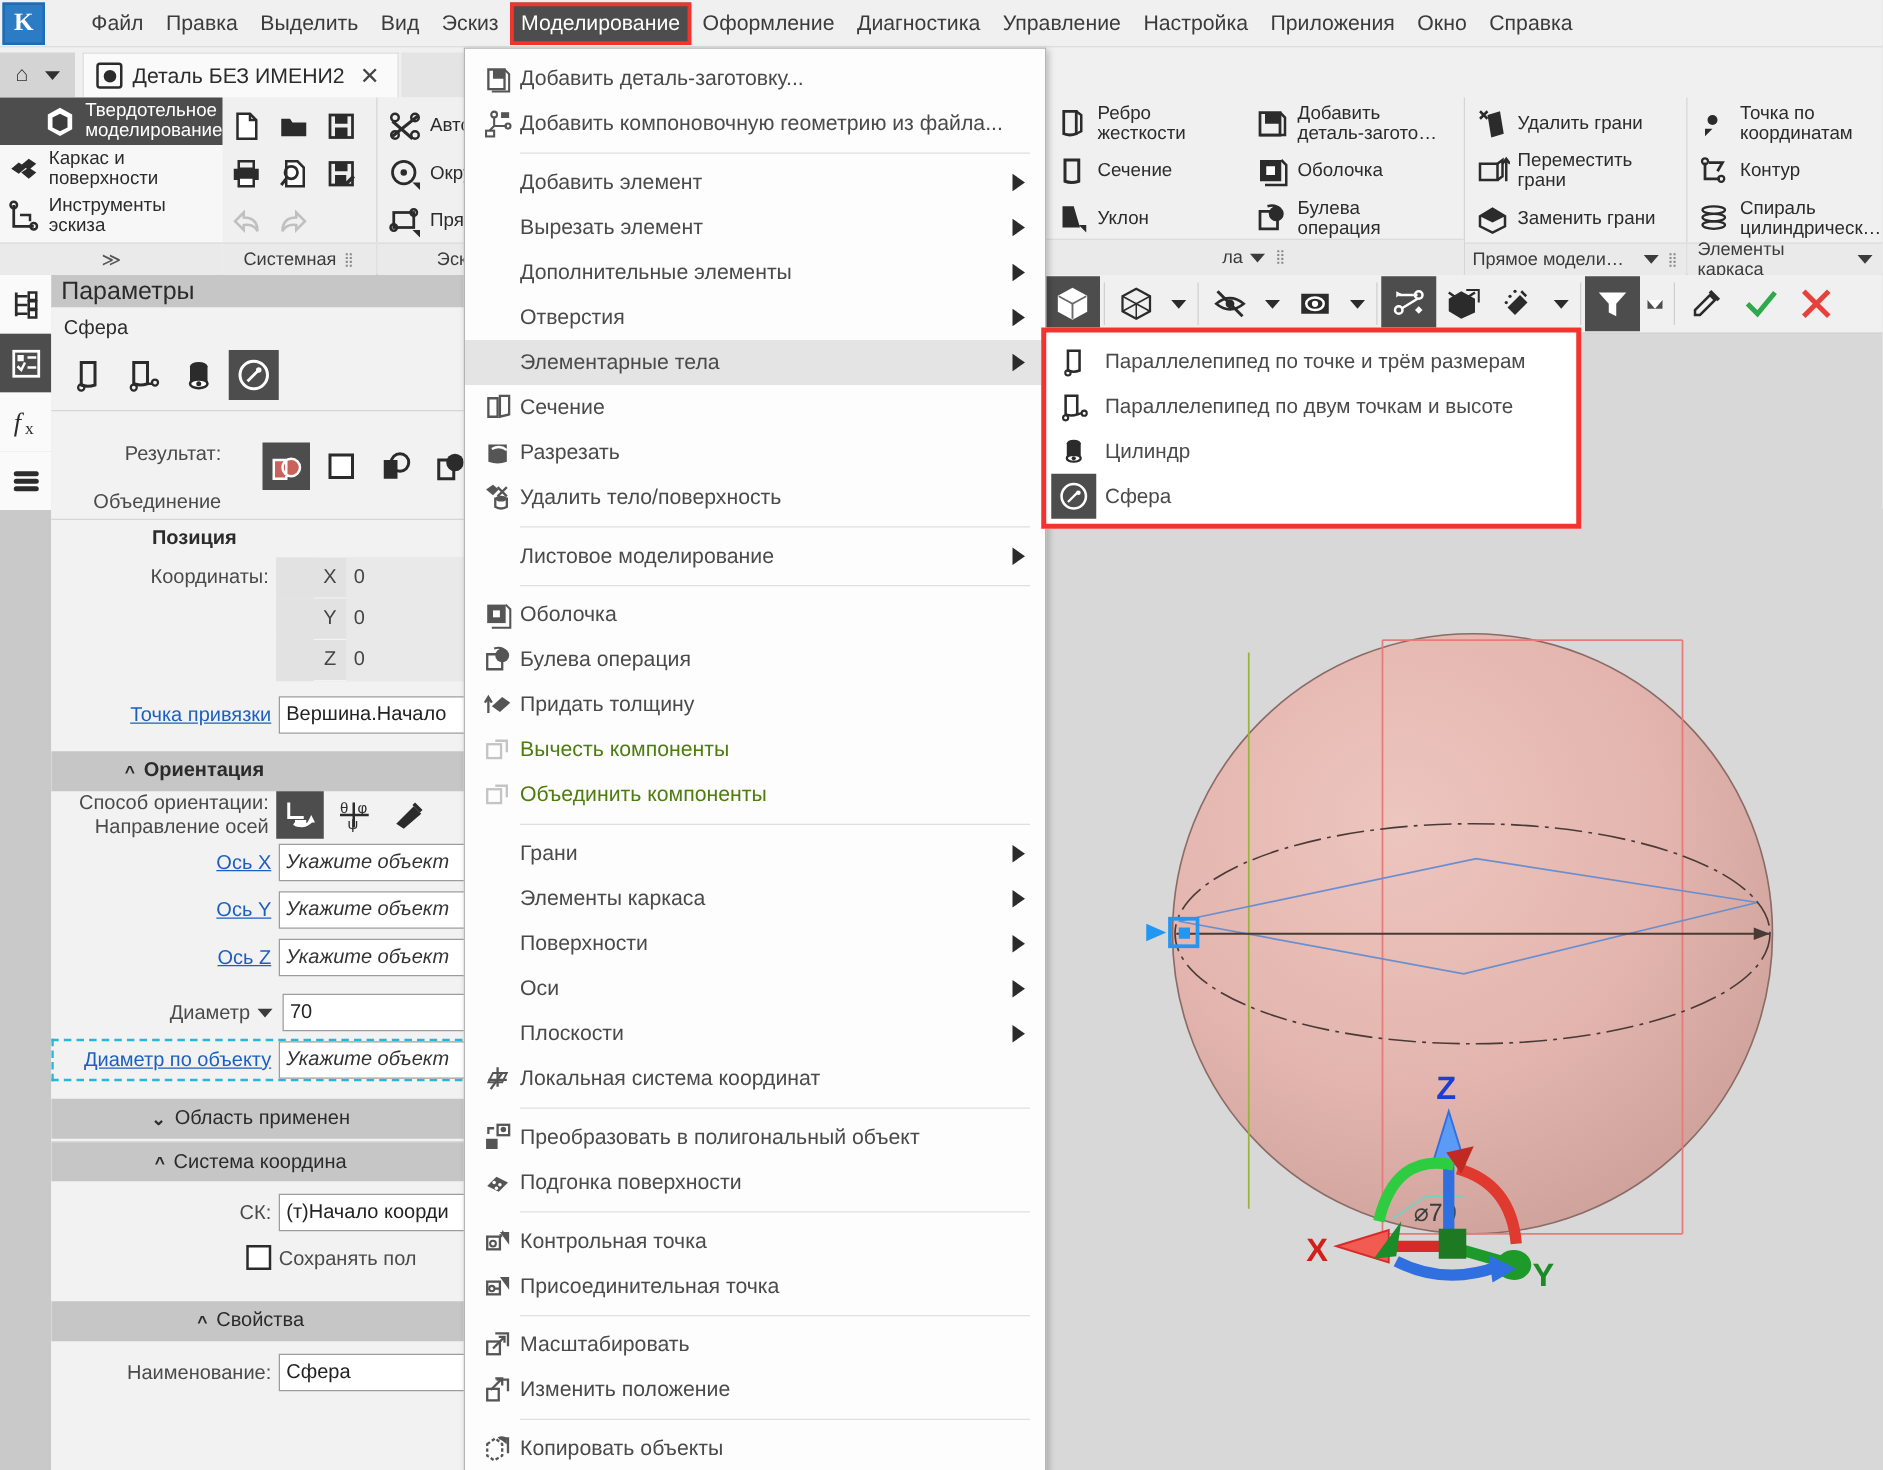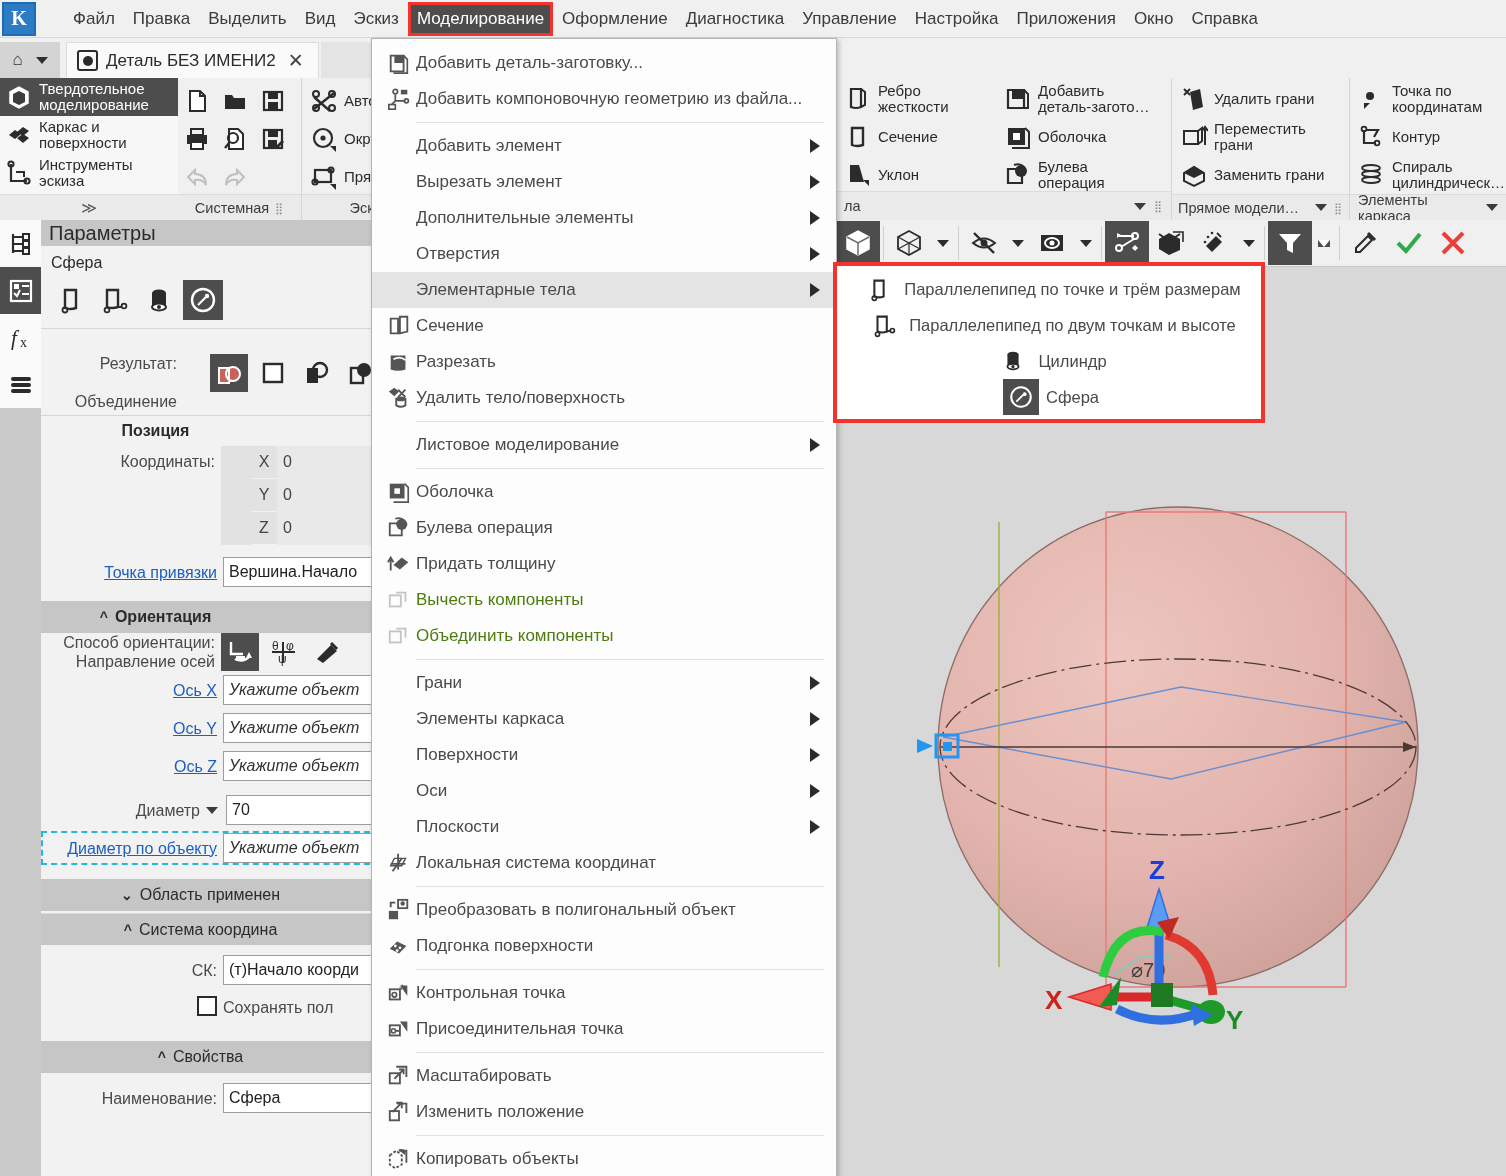--- a/index.html
+++ b/index.html
@@ -84,21 +84,21 @@
   .caret-dn {
     width: 0; height: 0; border-left: 6px solid transparent;
     border-right: 6px solid transparent; border-top: 7px solid #3b3b3b;
   }
   
   .modesel { position: absolute; left: 0; top: 0; width: 178px; height: 142px; background: #f7f7f7; }
   .moderow {
     height: 38px; display: flex; align-items: center; gap: 7px; padding-left: 6px;
     font-size: 15px; color: #2b2b2b; line-height: 16px;
   }
-  .moderow.sel { background: #4d4d4d; color: #ffffff; }
+  .moderow.sel { background: #4d4d4d; color: #ffffff; justify-content: flex-end; }
   .moderow .mi { width: 26px; height: 26px; flex: 0 0 26px; position: relative; }
   .moderow .txt { white-space: pre-line; }
   .modemore {
     position: absolute; bottom: 0; left: 0; width: 178px; height: 26px;
     background: #eaeaea; display:flex; align-items:center; justify-content:center;
     color: #555; font-size: 15px; border-top: 1px solid #dcdcdc;
   }
 
   .tbgrid { position: absolute; top: 4px; left: 0; display: flex; flex-wrap: wrap; }
   .tbbtn {
@@ -216,21 +216,21 @@
   .mdiv { height: 1px; background: #e0e0e0; margin: 5px 12px 5px 44px; }
 
   
   .submenu {
     position: absolute; left: 833px; top: 262px; width: 432px;
     background: #ffffff; border: 4px solid #f3332d; z-index: 60;
     padding: 5px 0 4px 0;
   }
   .srow {
     height: 36px; display: flex; align-items: center;
-    font-size: 16.5px; color: #4a4a4a; justify-content: center;
+    font-size: 16.5px; color: #4a4a4a;
   }
   .srow .sico {
     width: 36px; height: 36px; flex: 0 0 36px;
     display:flex; align-items:center; justify-content:center; margin-left: 4px;
   }
   .srow.sel .sico { background: #4d4d4d; }
   .srow .slbl { padding-left: 7px; white-space: nowrap; }
 </style>
 </head>
 <body>
@@ -468,21 +468,21 @@
             <svg width="28" height="28" viewBox="0 0 28 28">
                 <path d="M4 8 H18 V22 H4 Z" fill="none" stroke="#2b2b2b" stroke-width="2.2"></path>
                 <circle cx="17" cy="10" r="6" fill="#2b2b2b"></circle>
                 <path d="M10 4 Q16 2 20 6" fill="none" stroke="#2b2b2b" stroke-width="2"></path>
               </svg>
           </span>
           <span class="lbl">Булева
 операция</span>
         </div>
       </div>
-      <div class="group-caption" style="justify-content:space-between;padding:14px 8px;">
+      <div class="group-caption" style="justify-content:center;padding:14px 8px;">
         <span>ла</span>
         <span style="display:flex;align-items:center;gap:8px;">
           <span class="caret-dn"></span>
           <span class="grip">⣿</span>
         </span>
       </div>
     </div>
 
     <div class="ribbon-group" style="left:1172px; width:178px;">
       <div style="position:absolute;top:2px;left:4px;">

